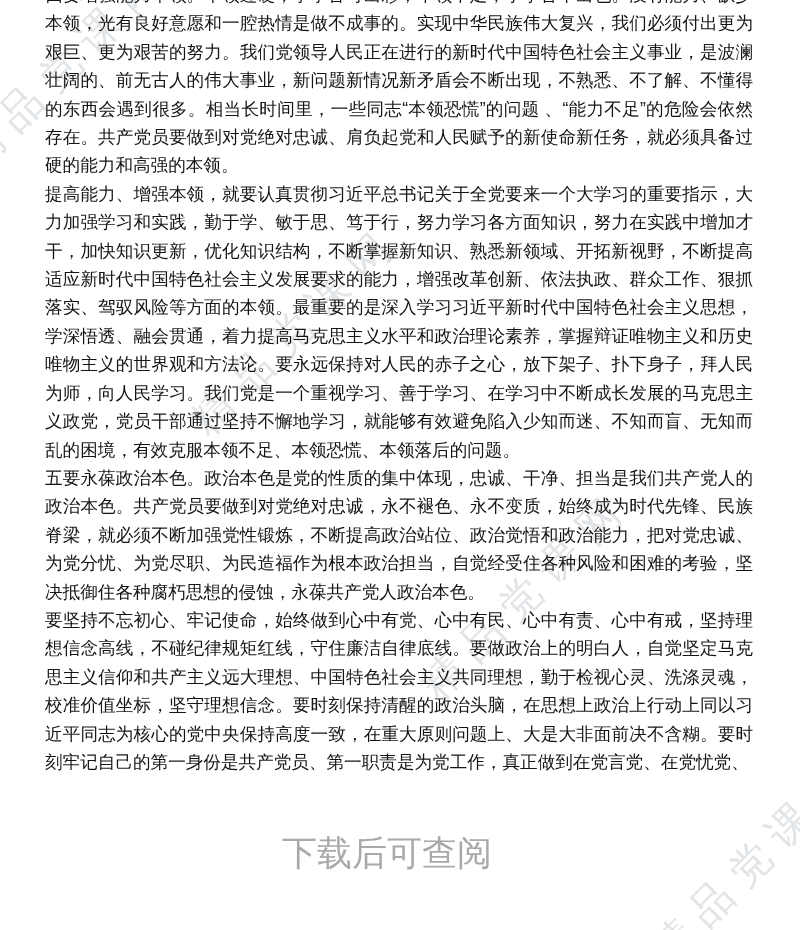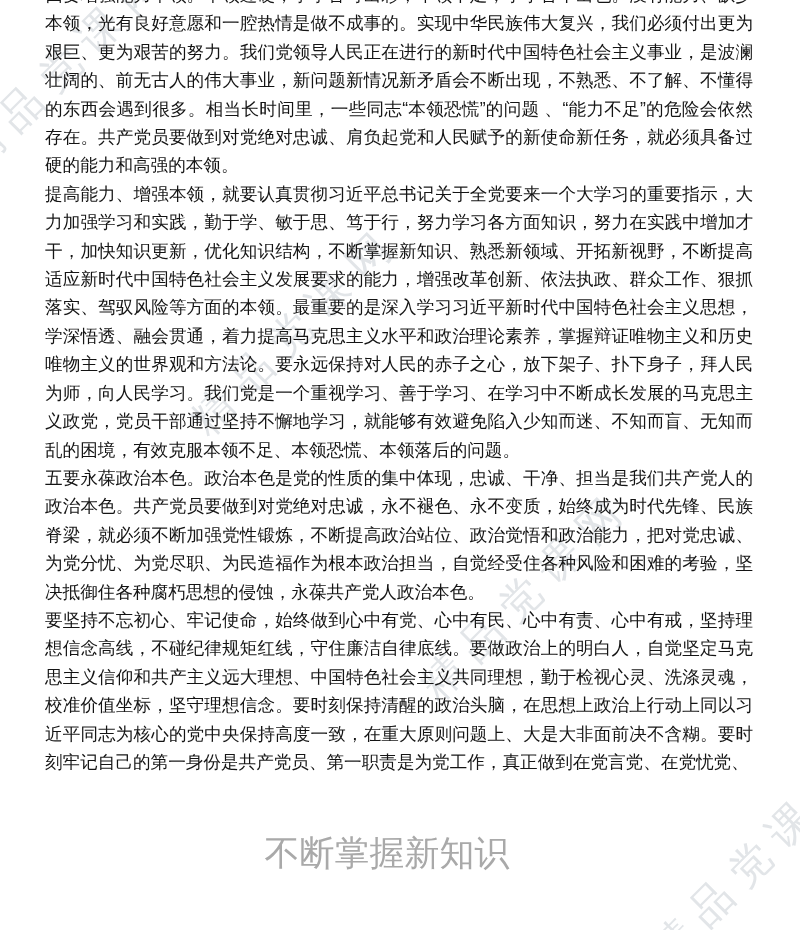--- a/index.html
+++ b/index.html
@@ -79,16 +79,16 @@
   </div>
 
   <div class="body-text">
     <p>四要增强能力本领。本领过硬，事事皆可出彩；本领不足，事事皆不出色。没有能力、缺少本领，光有良好意愿和一腔热情是做不成事的。实现中华民族伟大复兴，我们必须付出更为艰巨、更为艰苦的努力。我们党领导人民正在进行的新时代中国特色社会主义事业，是波澜壮阔的、前无古人的伟大事业，新问题新情况新矛盾会不断出现，不熟悉、不了解、不懂得的东西会遇到很多。相当长时间里，一些同志“本领恐慌”的问题 、“能力不足”的危险会依然存在。共产党员要做到对党绝对忠诚、肩负起党和人民赋予的新使命新任务，就必须具备过硬的能力和高强的本领。</p>
     <p>提高能力、增强本领，就要认真贯彻习近平总书记关于全党要来一个大学习的重要指示，大力加强学习和实践，勤于学、敏于思、笃于行，努力学习各方面知识，努力在实践中增加才干，加快知识更新，优化知识结构，不断掌握新知识、熟悉新领域、开拓新视野，不断提高适应新时代中国特色社会主义发展要求的能力，增强改革创新、依法执政、群众工作、狠抓落实、驾驭风险等方面的本领。最重要的是深入学习习近平新时代中国特色社会主义思想，学深悟透、融会贯通，着力提高马克思主义水平和政治理论素养，掌握辩证唯物主义和历史唯物主义的世界观和方法论。要永远保持对人民的赤子之心，放下架子、扑下身子，拜人民为师，向人民学习。我们党是一个重视学习、善于学习、在学习中不断成长发展的马克思主义政党，党员干部通过坚持不懈地学习，就能够有效避免陷入少知而迷、不知而盲、无知而乱的困境，有效克服本领不足、本领恐慌、本领落后的问题。</p>
     <p>五要永葆政治本色。政治本色是党的性质的集中体现，忠诚、干净、担当是我们共产党人的政治本色。共产党员要做到对党绝对忠诚，永不褪色、永不变质，始终成为时代先锋、民族脊梁，就必须不断加强党性锻炼，不断提高政治站位、政治觉悟和政治能力，把对党忠诚、为党分忧、为党尽职、为民造福作为根本政治担当，自觉经受住各种风险和困难的考验，坚决抵御住各种腐朽思想的侵蚀，永葆共产党人政治本色。</p>
     <p>要坚持不忘初心、牢记使命，始终做到心中有党、心中有民、心中有责、心中有戒，坚持理想信念高线，不碰纪律规矩红线，守住廉洁自律底线。要做政治上的明白人，自觉坚定马克思主义信仰和共产主义远大理想、中国特色社会主义共同理想，勤于检视心灵、洗涤灵魂，校准价值坐标，坚守理想信念。要时刻保持清醒的政治头脑，在思想上政治上行动上同以习近平同志为核心的党中央保持高度一致，在重大原则问题上、大是大非面前决不含糊。要时刻牢记自己的第一身份是共产党员、第一职责是为党工作，真正做到在党言党、在党忧党、</p>
   </div>
 
   <div class="footer-notice">
-    <span>不断掌握新知识</span>
+    <span>下载后可查阅</span>
   </div>
 
 </div>
 
 </body></html>

